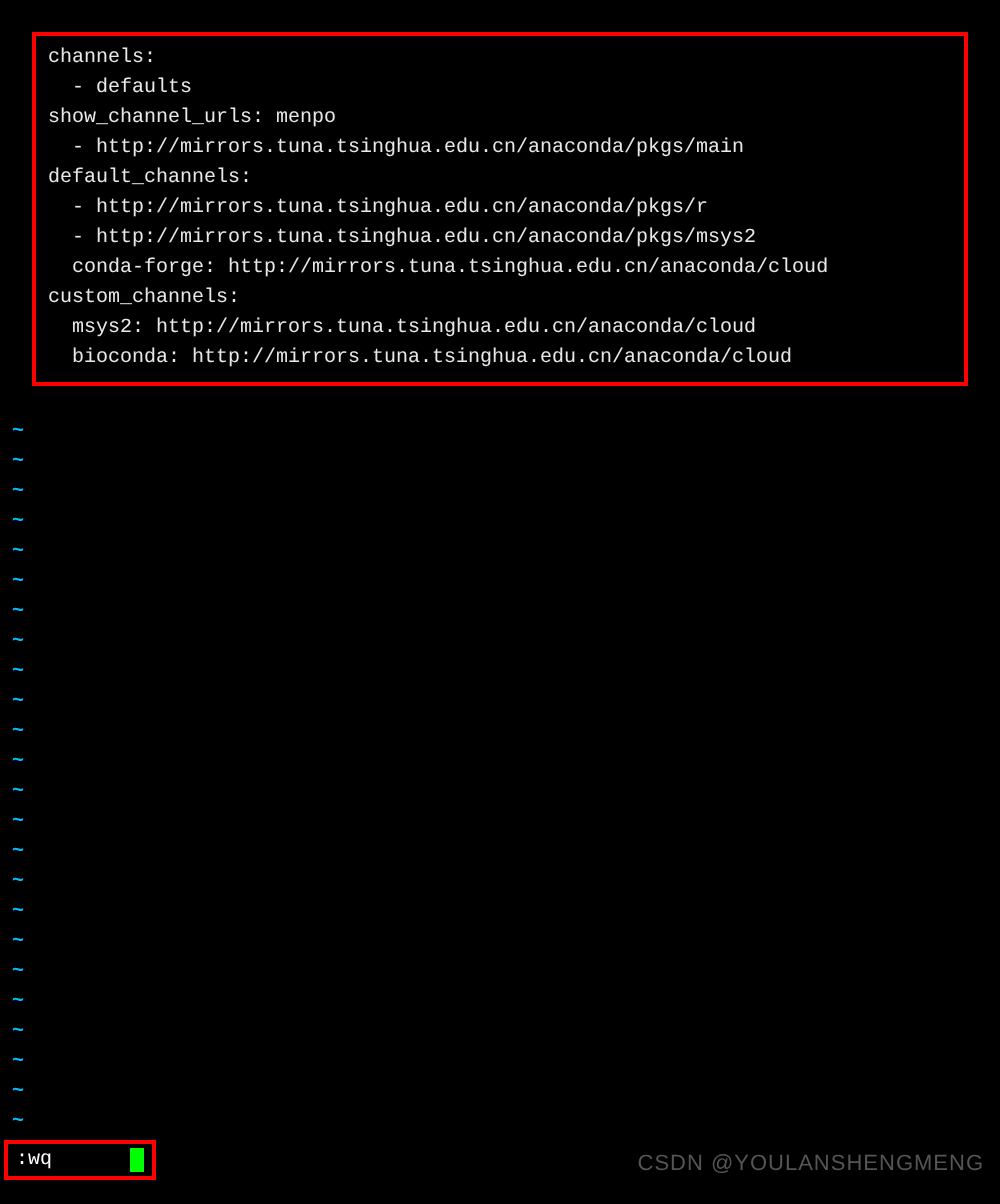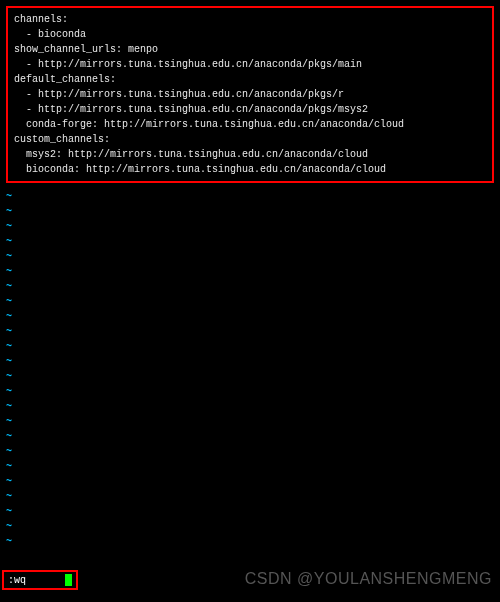--- a/index.html
+++ b/index.html
@@ -12,21 +12,21 @@
       height: 602px;
       background: #000;
       font-family: 'Courier New', monospace;
       font-size: 10px;
       color: #fff;
       position: relative;
       overflow: hidden;
     }
     .content-box {
       border: 2px solid #ff0000;
-      margin: 6px;
+      margin: 16px;
       padding: 4px 6px;
       line-height: 1.5;
     }
     .line {
       white-space: pre;
       color: #e8e8e8;
     }
     .tilde-area {
       padding: 0 6px;
       line-height: 1.5;
@@ -55,32 +55,32 @@
       height: 12px;
       background: #00ff00;
       margin-left: 1px;
       vertical-align: middle;
     }
     .watermark {
       position: absolute;
       bottom: 14px;
       right: 8px;
       color: #555;
-      font-size: 16px;
+      font-size: 11px;
       font-family: Arial, sans-serif;
       letter-spacing: 0.5px;
     }
   </style>
 </head>
 <body>
 
 <div class="content-box">
   <div id="config-lines">
       <div class="line">channels:</div>
-      <div class="line">  - bioconda</div>
+      <div class="line">  - defaults</div>
       <div class="line">show_channel_urls: menpo</div>
       <div class="line">  - http://mirrors.tuna.tsinghua.edu.cn/anaconda/pkgs/main</div>
       <div class="line">default_channels:</div>
       <div class="line">  - http://mirrors.tuna.tsinghua.edu.cn/anaconda/pkgs/r</div>
       <div class="line">  - http://mirrors.tuna.tsinghua.edu.cn/anaconda/pkgs/msys2</div>
       <div class="line">  conda-forge: http://mirrors.tuna.tsinghua.edu.cn/anaconda/cloud</div>
       <div class="line">custom_channels:</div>
       <div class="line">  msys2: http://mirrors.tuna.tsinghua.edu.cn/anaconda/cloud</div>
       <div class="line">  bioconda: http://mirrors.tuna.tsinghua.edu.cn/anaconda/cloud</div>
     </div>

